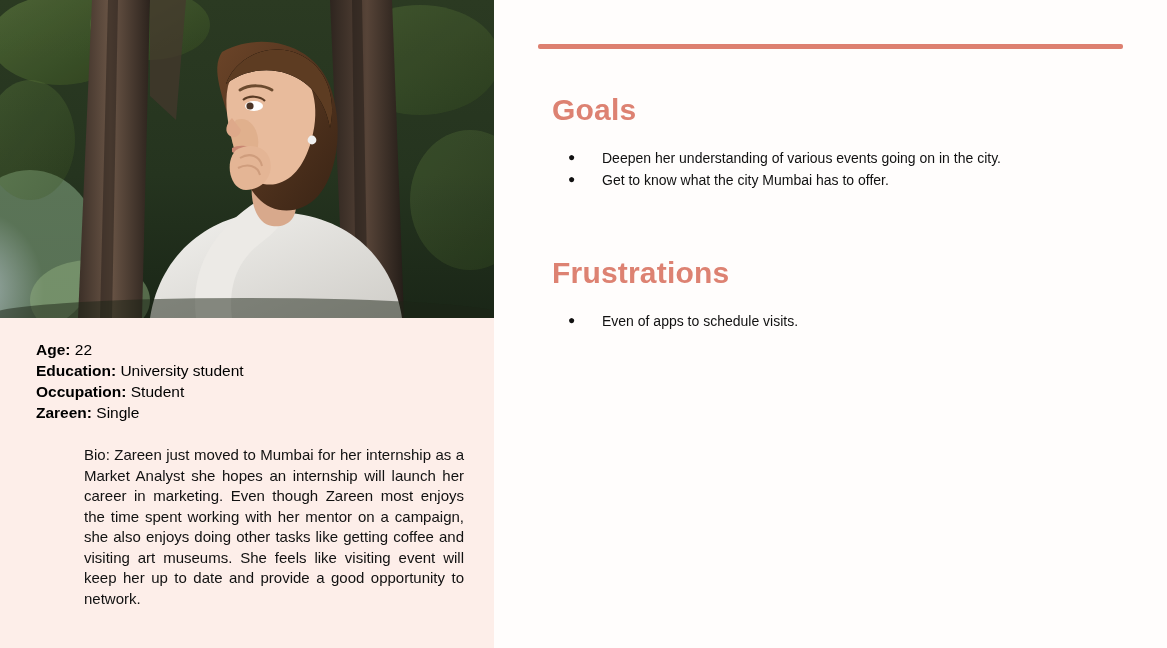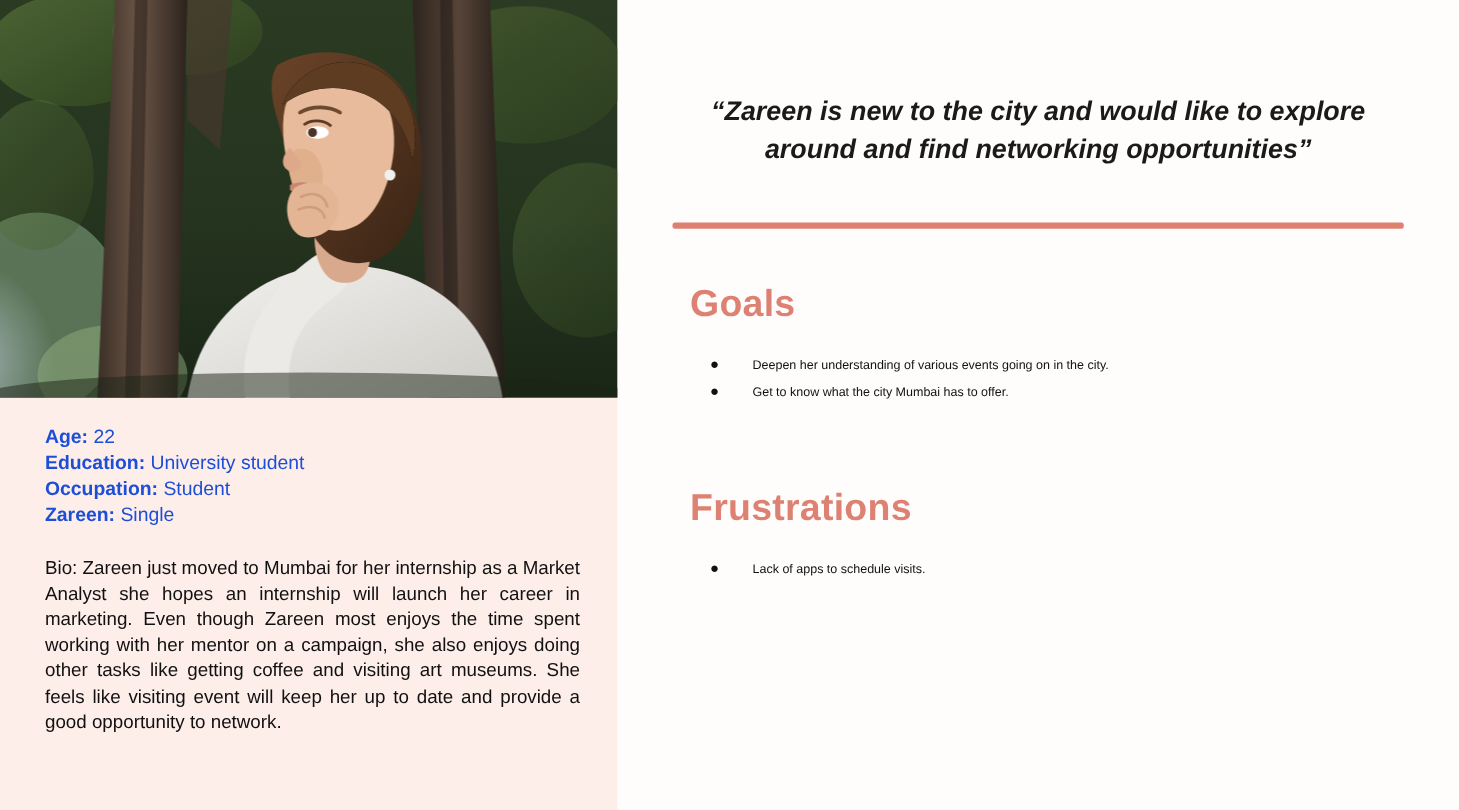--- a/index.html
+++ b/index.html
@@ -41,38 +41,39 @@
     display: block;
   }
 
   .info-block {
     padding: 22px 30px 0 36px;
     background: #fdeee9;
     flex: 1;
   }
   .fact {
     font-size: 15.5px;
-    color: #1d4ed8;
+    color: #000000;
     line-height: 20px;
     margin-bottom: 1px;
     white-space: nowrap;
   }
   .fact .k {
     font-weight: bold;
   }
   .fact .v {
     font-weight: normal;
   }
   .bio {
     margin-top: 22px;
     font-size: 15px;
     line-height: 20.5px;
     color: #111111;
     text-align: justify;
     max-width: 430px;
+    margin-left: 48px;
   }
 
   
   .right-col {
     flex: 1;
     height: 648px;
     background: #fffdfc;
     position: relative;
     padding: 0 44px 0 44px;
     box-sizing: border-box;
@@ -104,21 +105,21 @@
     margin-left: 14px;
     letter-spacing: 0.2px;
   }
   ul.bullets {
     margin: 22px 0 0 0;
     padding: 0 0 0 46px;
     list-style: none;
   }
   ul.bullets li {
     position: relative;
-    font-size: 10px;
+    font-size: 14px;
     line-height: 19.5px;
     color: #111111;
     text-align: justify;
     margin-bottom: 2px;
     padding-left: 18px;
     max-width: 540px;
   }
   ul.bullets li::before {
     content: "\25CF";
     position: absolute;
@@ -248,33 +249,32 @@
         <span class="k">Zareen</span><span class="k">:</span>
         <span class="v">Single</span>
       </div>
 
       <div class="bio">Bio: Zareen just moved to Mumbai for her internship as a Market Analyst she hopes an internship will launch her career in marketing. Even though Zareen most enjoys the time spent working with her mentor on a campaign, she also enjoys doing other tasks like getting coffee and visiting art museums. She feels like visiting event will keep her up to date and provide a good opportunity to network.</div>
     </div>
   </div>
 
   <div class="right-col">
 
-    <div class="quote">“Zareen is new to the city and would like to explore around and find networking opportunities”</div>
 
     <div class="divider"></div>
 
     <div class="section goals">
       <div class="section-title">Goals</div>
       <ul class="bullets">
         <li>Deepen her understanding of various events going on in the city.</li>
         <li>Get to know what the city Mumbai has to offer.</li>
       </ul>
     </div>
 
     <div class="section frustrations">
       <div class="section-title">Frustrations</div>
       <ul class="bullets">
-        <li>Lack of apps to schedule visits.</li>
+        <li>Even of apps to schedule visits.</li>
       </ul>
     </div>
 
   </div>
 </div>
 
 </body></html>

